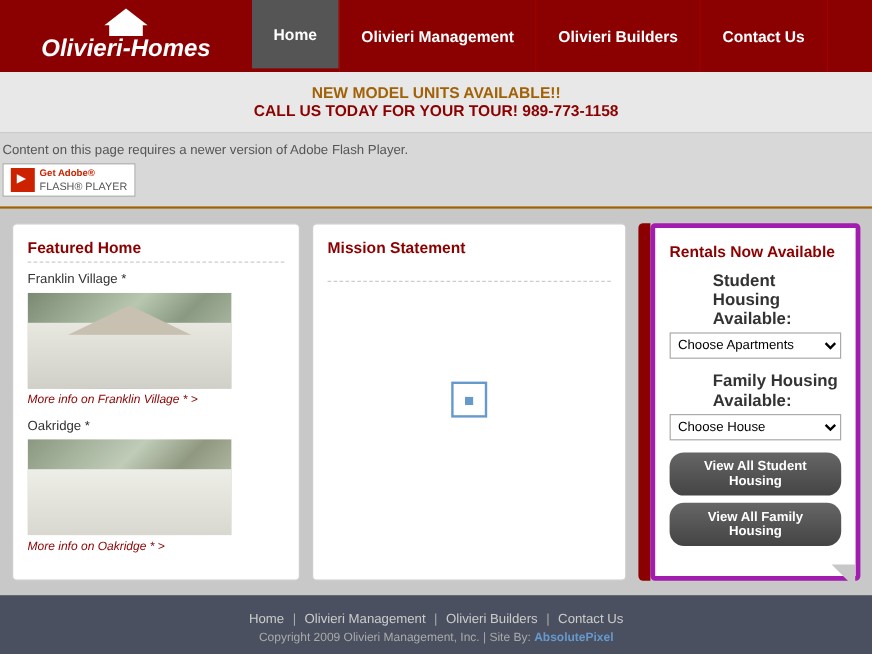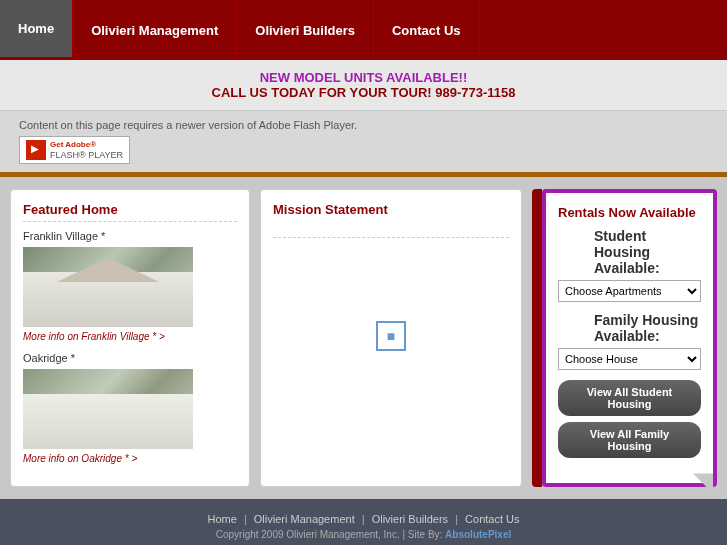--- a/index.html
+++ b/index.html
@@ -12,25 +12,25 @@
     #nav { display: flex; align-items: stretch; flex: 1; background: #8b0000; }
     .nav-item { 
       display: flex; align-items: center; justify-content: center;
       padding: 0 18px; color: white; font-size: 13px; font-weight: bold;
       cursor: pointer; text-decoration: none; border-right: 1px solid #a00000;
     }
     .nav-item:first-child { background: #555; border-bottom: 3px solid #8b0000; }
 
     
     #banner { background: #e8e8e8; text-align: center; padding: 10px 0; border-bottom: 1px solid #ccc; }
-    #banner .line1 { color: #a21caf; font-weight: bold; font-size: 13px; }
+    #banner .line1 { color: #a16207; font-weight: bold; font-size: 13px; }
     #banner .line2 { color: #8b0000; font-weight: bold; font-size: 13px; }
 
     
-    #flash-notice { background: #d8d8d8; padding: 8px 19px; font-size: 11px; color: #555; border-bottom: 5px solid #a16207; }
+    #flash-notice { background: #d8d8d8; padding: 8px 2px; font-size: 11px; color: #555; border-bottom: 2px solid #a16207; }
     #flash-notice .flash-icon { display: inline-flex; align-items: flex-start; border: 1px solid #aaa; background: white; padding: 3px 6px; margin-top: 5px; cursor: pointer; }
     #flash-notice .flash-icon-img { width: 20px; height: 20px; background: #cc2200; display: inline-block; margin-right: 4px; position: relative; }
     #flash-notice .flash-icon-img::after { content: '▶'; color: white; font-size: 10px; position: absolute; top: 3px; left: 5px; }
     #flash-notice .flash-text { font-size: 9px; line-height: 1.2; }
     #flash-notice .flash-text .top { color: #cc2200; font-weight: bold; font-size: 8px; }
 
     
     #main { display: flex; gap: 10px; padding: 12px 10px; background: #c8c8c8; min-height: 300px; }
 
     
@@ -92,20 +92,27 @@
     
     .logo-wrapper { display: flex; flex-direction: column; align-items: center; }
     .logo-house { width: 0; height: 0; border-left: 18px solid transparent; border-right: 18px solid transparent; border-bottom: 14px solid white; margin-bottom: -1px; }
     .logo-house-body { width: 28px; height: 10px; background: white; }
     .logo-name-top { color: white; font-size: 20px; font-weight: bold; font-style: italic; }
   </style>
 </head>
 <body>
 
 <div id="header">
+  <div id="logo-area">
+    <div class="logo-wrapper">
+      <div class="logo-house"></div>
+      <div class="logo-house-body"></div>
+      <div class="logo-name-top">Olivieri-Homes</div>
+    </div>
+  </div>
   <nav id="nav">
     <a class="nav-item">Home</a>
     <a class="nav-item">Olivieri Management</a>
     <a class="nav-item">Olivieri Builders</a>
     <a class="nav-item">Contact Us</a>
   </nav>
 </div>
 
 <div id="banner">
   <div class="line1">NEW MODEL UNITS AVAILABLE!!</div>

